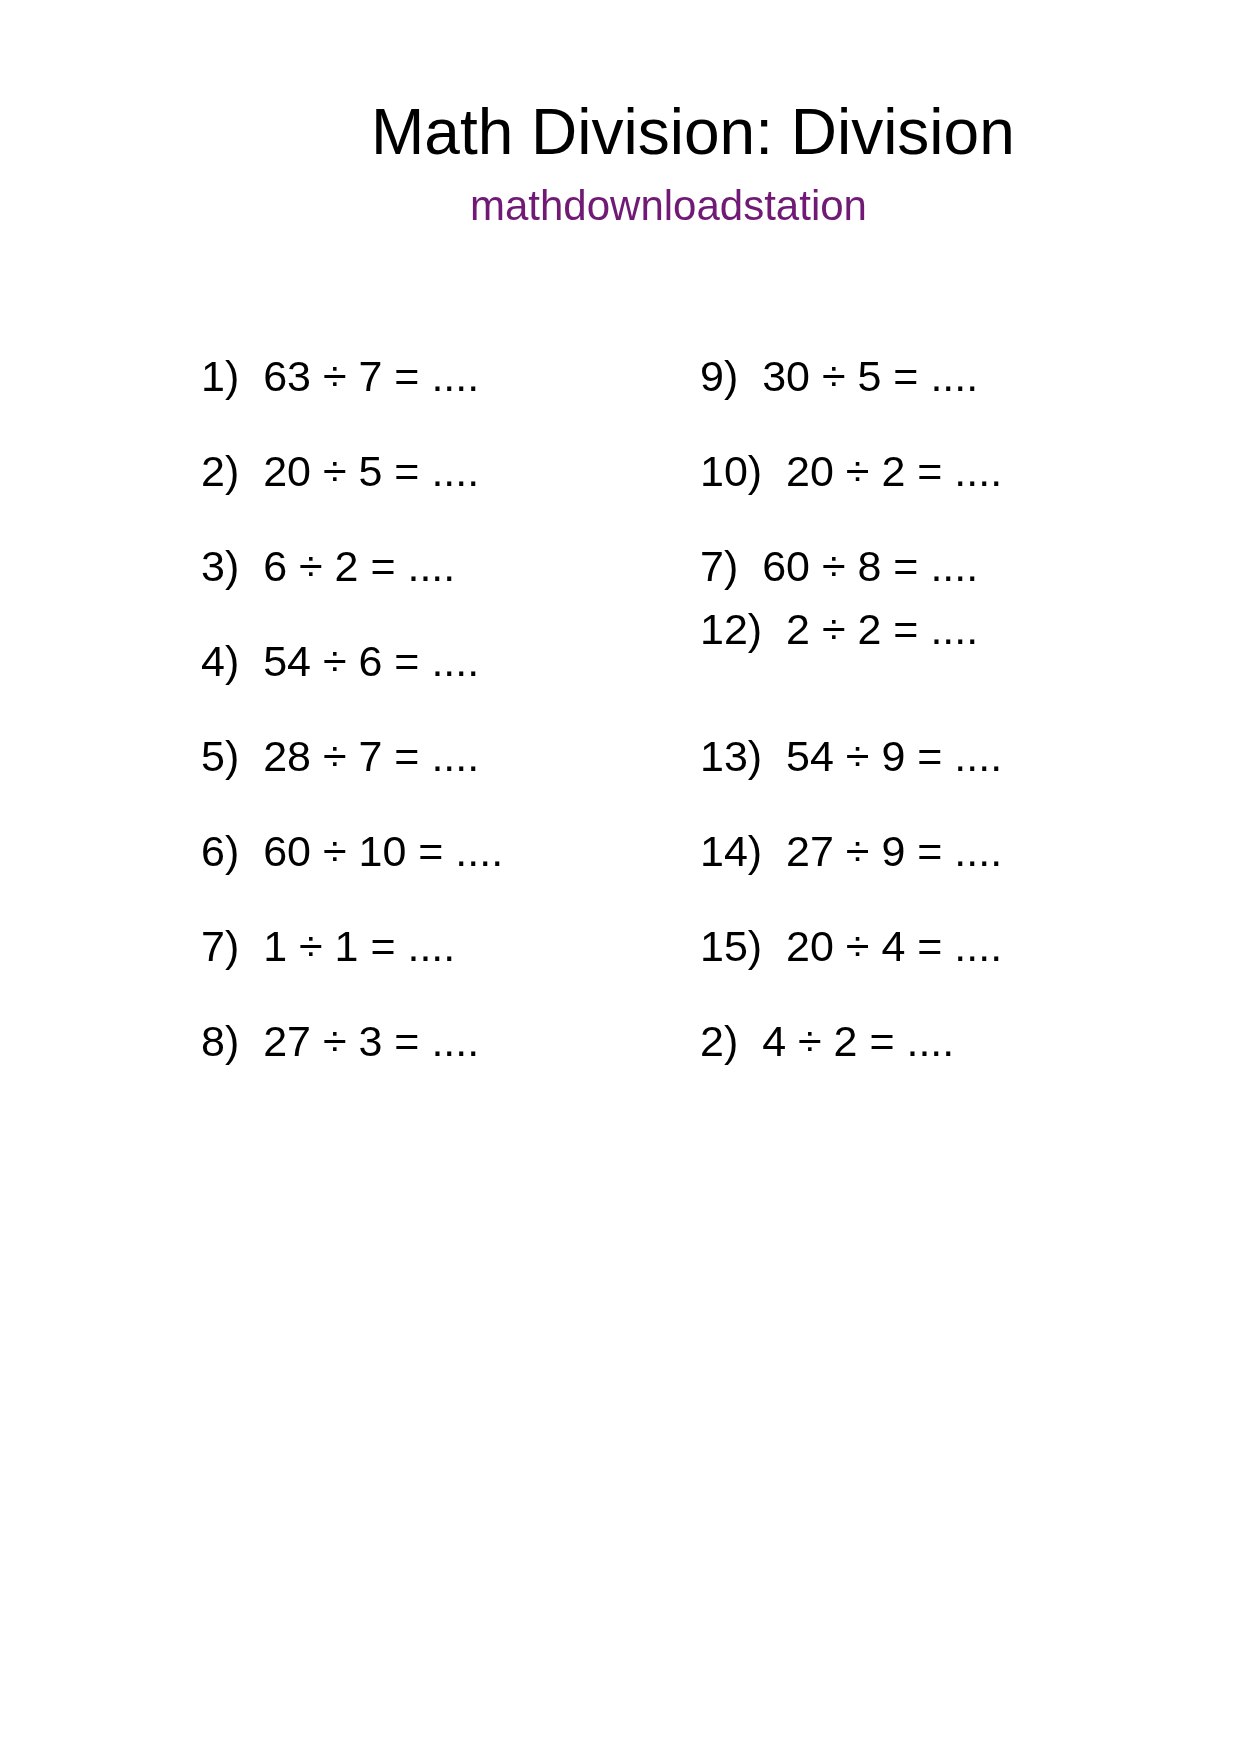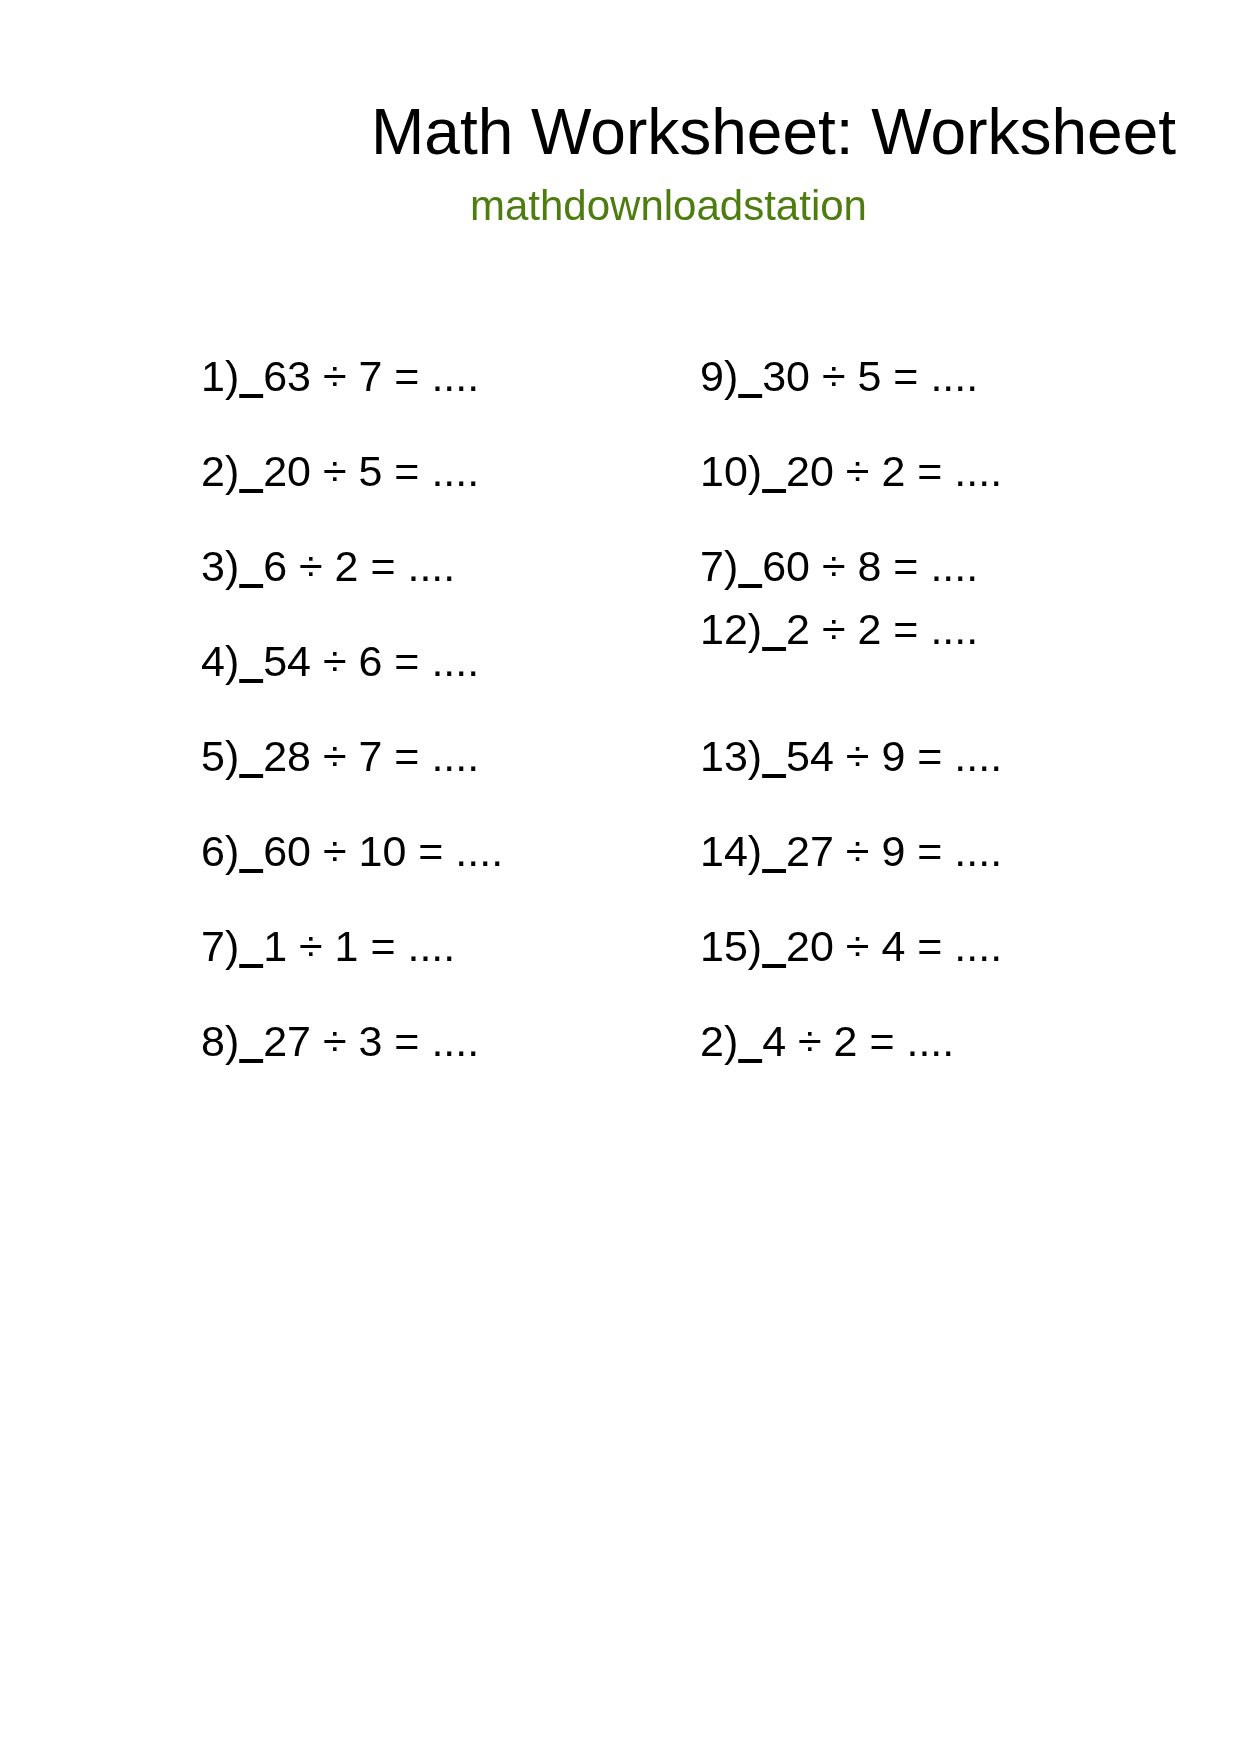--- a/index.html
+++ b/index.html
@@ -24,43 +24,42 @@
       white-space: nowrap;
       margin: 0;
       font-weight: normal;
     }
     .subtitle {
       position: absolute;
       left: 470px;
       top: 181px;
       font-size: 42px;
       line-height: 50px;
-      color: #4d7c0f;
+      color: #701a75;
       white-space: nowrap;
     }
     .problems {
       position: absolute;
       left: 0;
       top: 0;
       width: 1240px;
     }
     .problem {
       position: absolute;
       font-size: 43px;
       line-height: 50px;
       white-space: pre;
-      text-decoration: underline;
     }
     .problem .num { display: inline-block; }
     .problem .expr { display: inline-block; }
   </style>
 </head>
 <body>
 
-<h1 class="title">Math Worksheet: Worksheet</h1>
+<h1 class="title">Math Division: Division</h1>
 <div class="subtitle">mathdownloadstation</div>
 
 <div class="problems">
 
   <div class="problem" style="left:201px; top:351px;"><span class="num">1)</span>  <span class="expr">63 ÷ 7 = ....</span></div>
   <div class="problem" style="left:201px; top:446px;"><span class="num">2)</span>  <span class="expr">20 ÷ 5 = ....</span></div>
   <div class="problem" style="left:201px; top:541px;"><span class="num">3)</span>  <span class="expr">6 ÷ 2 = ....</span></div>
   <div class="problem" style="left:201px; top:636px;"><span class="num">4)</span>  <span class="expr">54 ÷ 6 = ....</span></div>
   <div class="problem" style="left:201px; top:731px;"><span class="num">5)</span>  <span class="expr">28 ÷ 7 = ....</span></div>
   <div class="problem" style="left:201px; top:826px;"><span class="num">6)</span>  <span class="expr">60 ÷ 10 = ....</span></div>

